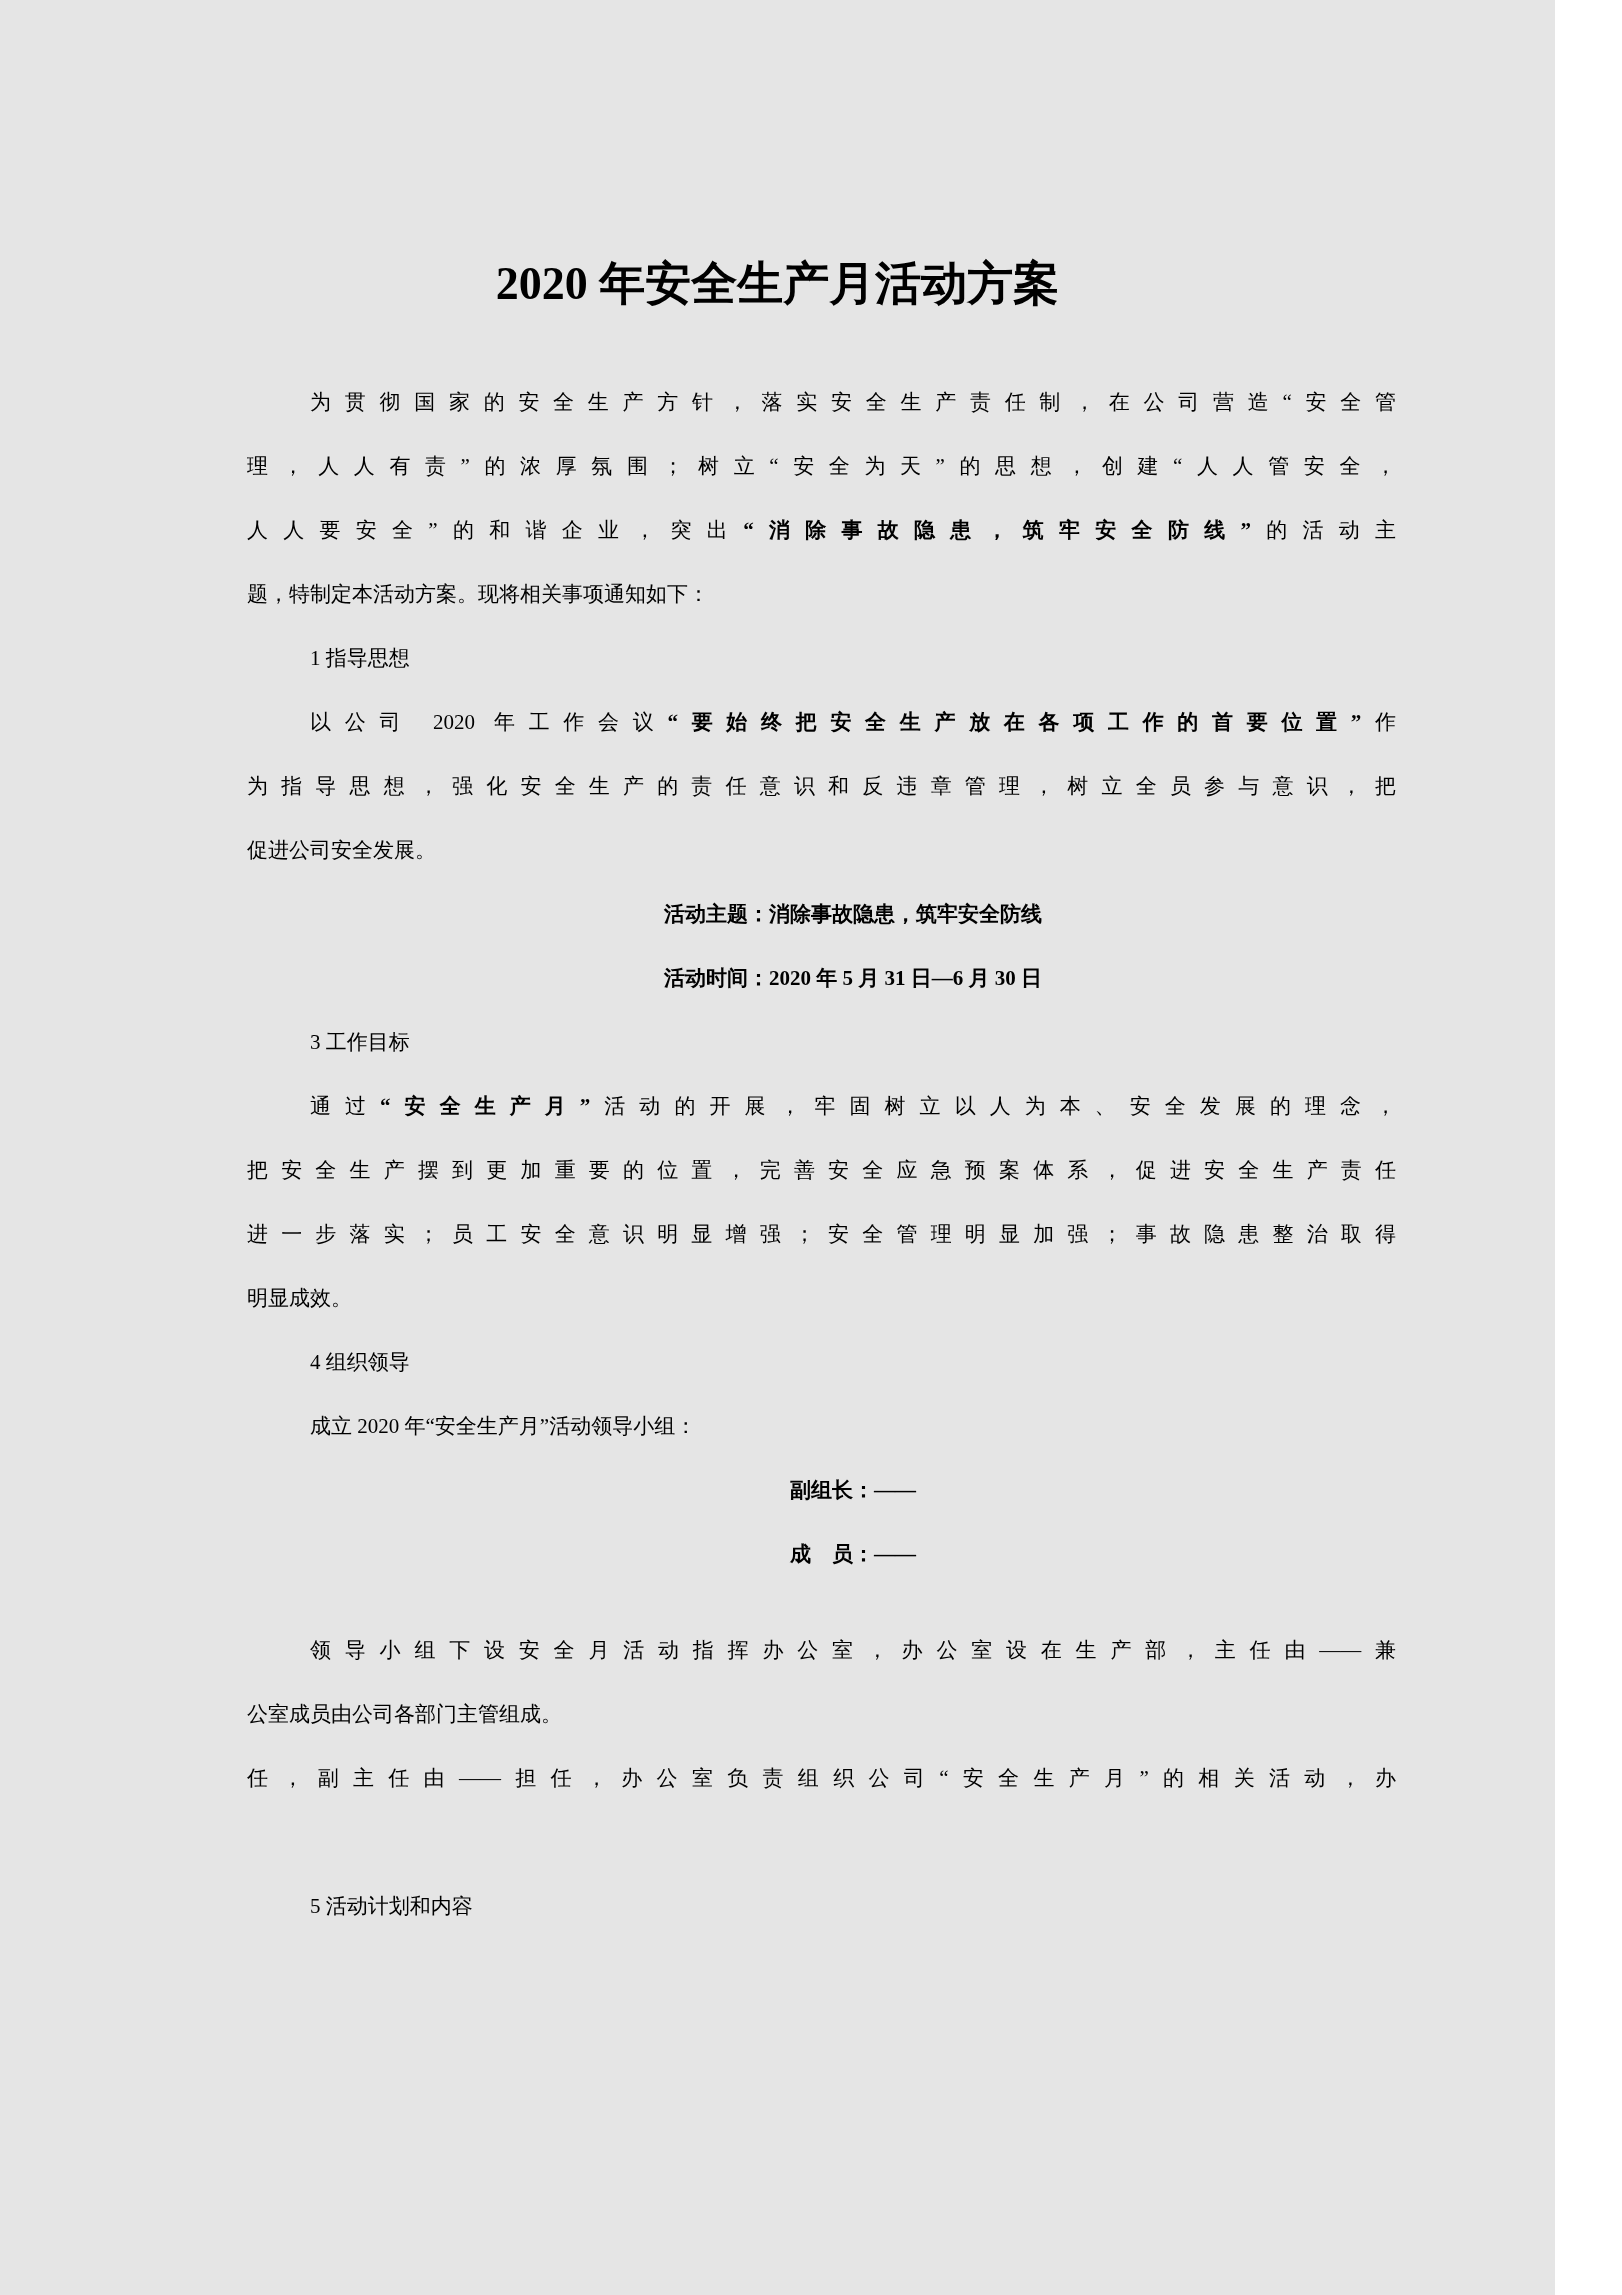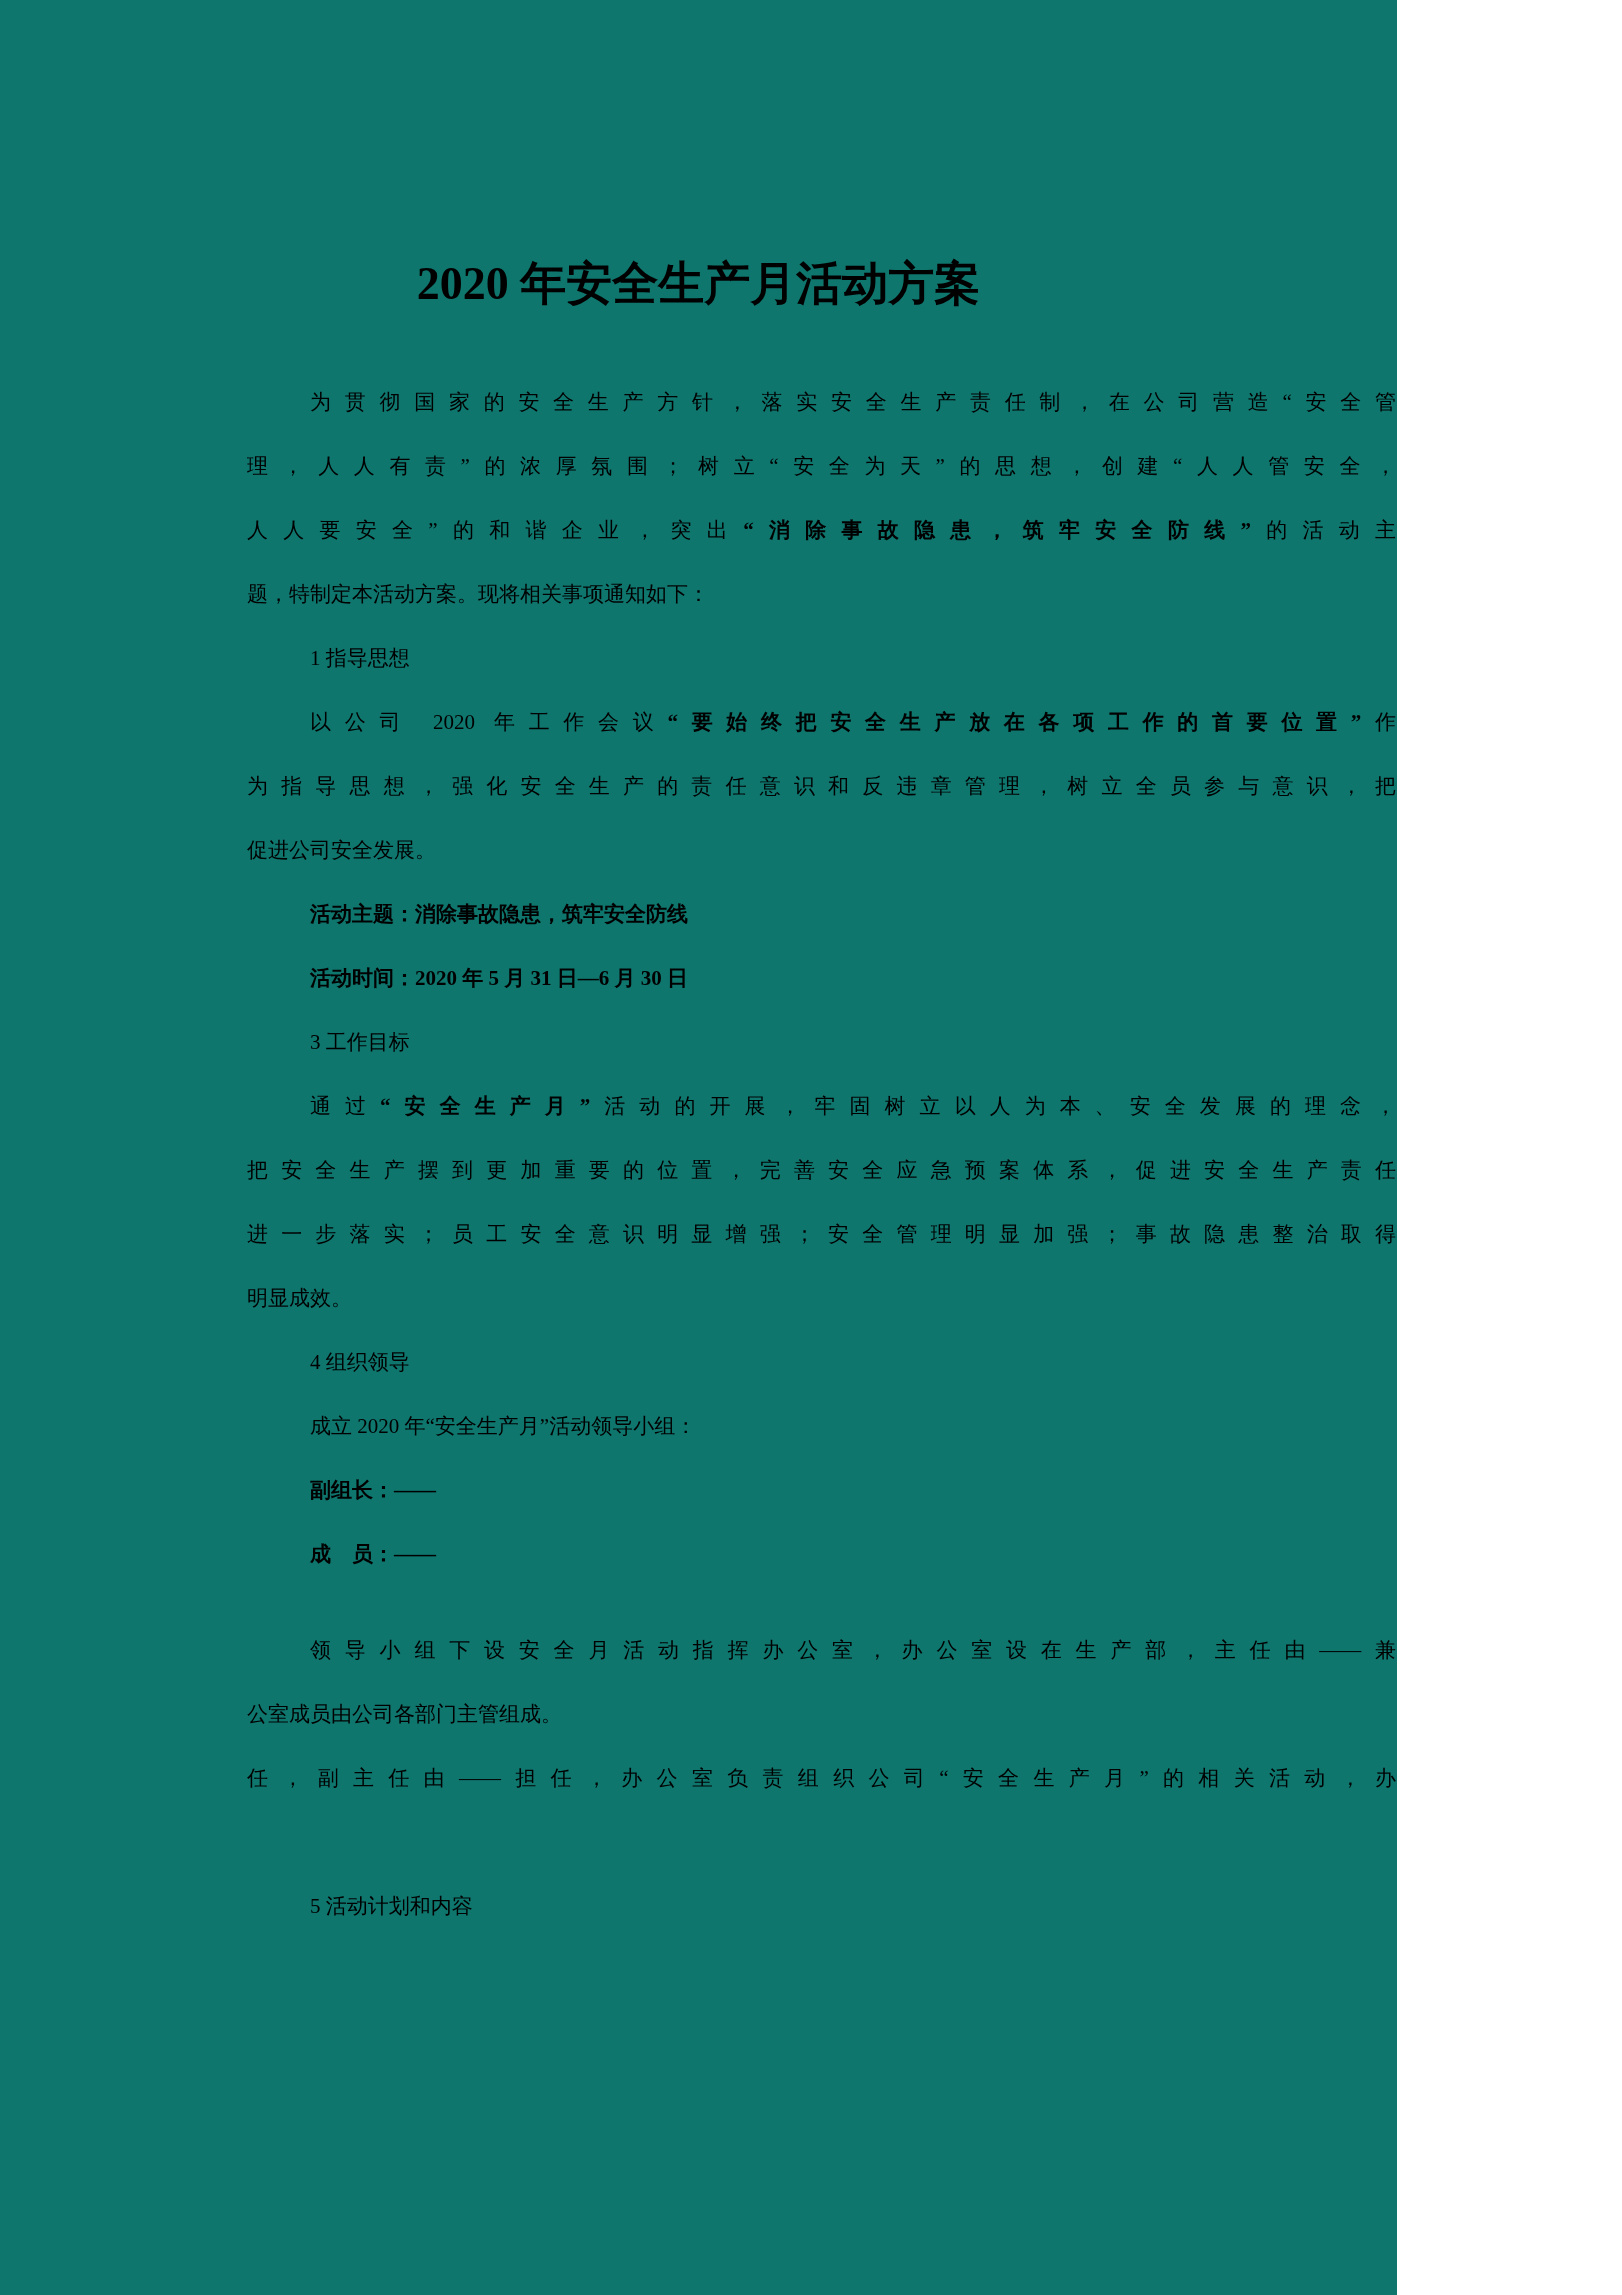--- a/index.html
+++ b/index.html
@@ -1,20 +1,20 @@
 <!DOCTYPE html>
 <html style="font-size:10.5px"><head>
 <meta charset="utf-8">
 <style>
   html, body { margin: 0; padding: 0; background: #ffffff; }
   .page {
     position: relative;
-    width: 1397px;
+    width: 1555px;
     height: 2295px;
-    background: #0f766e;
+    background: #e5e5e5;
     color: #000000;
     font-family: "Liberation Serif", "DejaVu Serif", serif;
     overflow: hidden;
   }
   .doc-title {
     position: absolute;
     top: 221px;
     left: 0;
     width: 100%;
     text-align: center;
@@ -34,21 +34,21 @@
     height: 64px;
     line-height: 64px;
     white-space: nowrap;
   }
   .line.fill {
     white-space: normal;
     text-align: justify;
     text-align-last: justify;
   }
   .line.indent { text-indent: 63px; }
-  .line.bold, .bold { font-weight: bold; }
+  .line.bold, .bold { font-weight: bold; text-align: center; }
   .gap-half { height: 32px; }
   .gap-line { height: 64px; }
 </style>
 </head>
 <body>
 
 <div class="page">
   <h1 class="doc-title">2020 年安全生产月活动方案</h1>
   <div class="doc-body">
       <div class="line indent fill"><span>为贯彻国家的安全生产方针，落实安全生产责任制，在公司营造“安全管</span></div>

